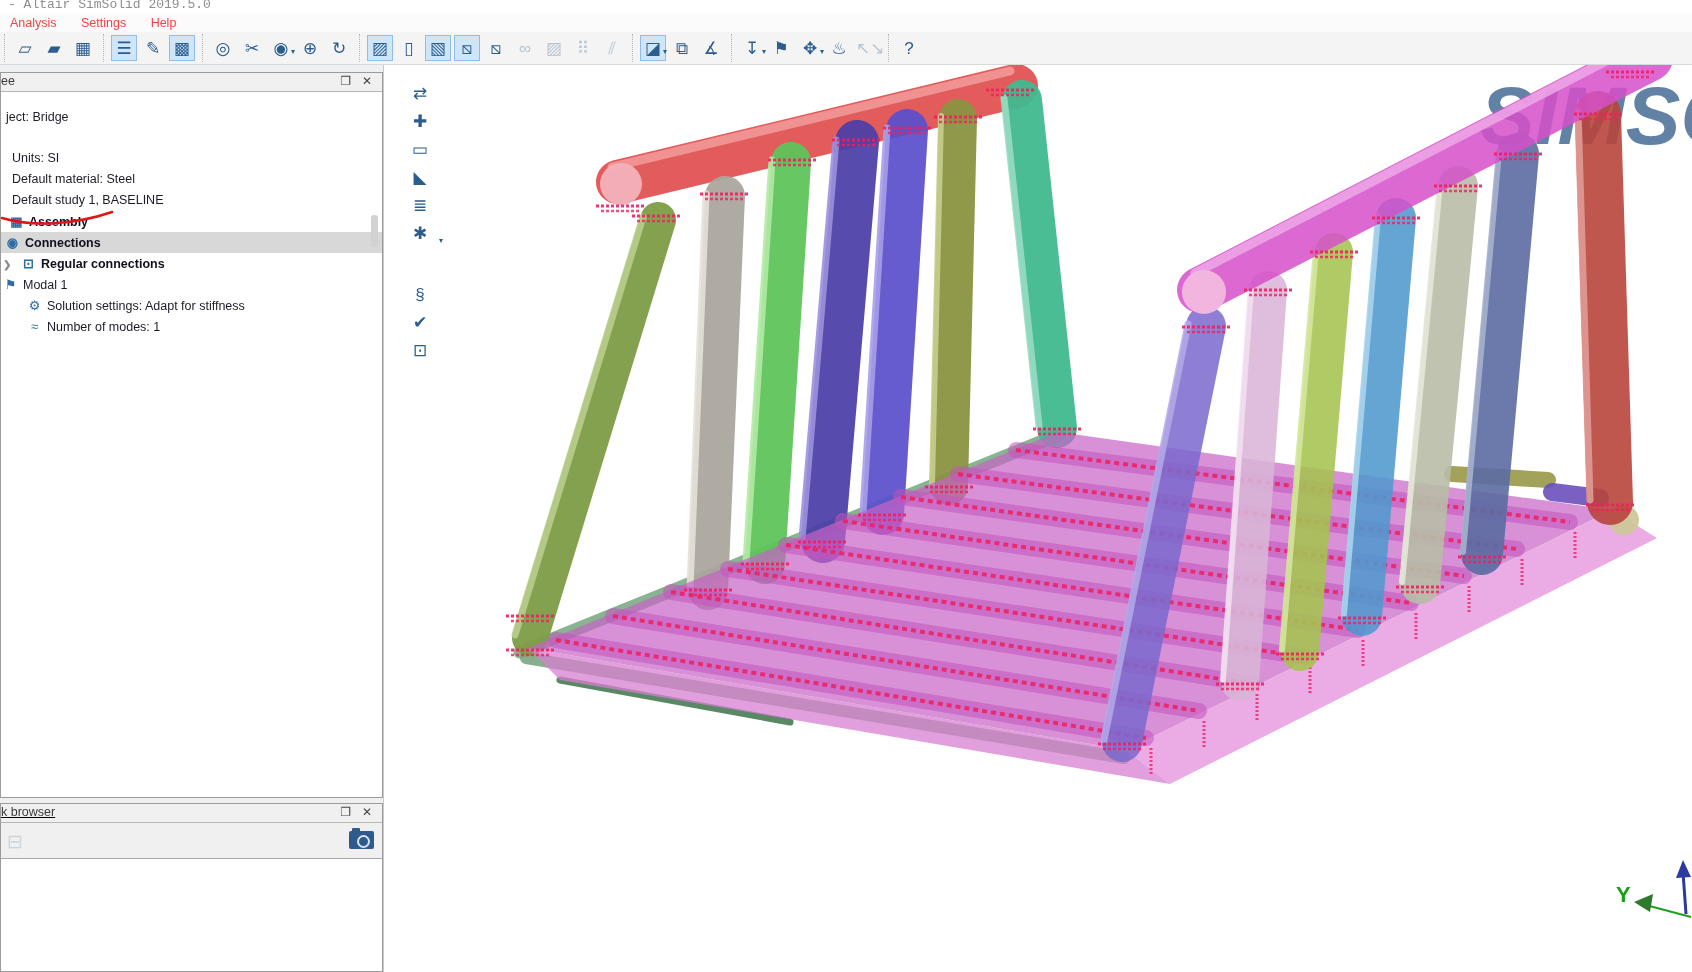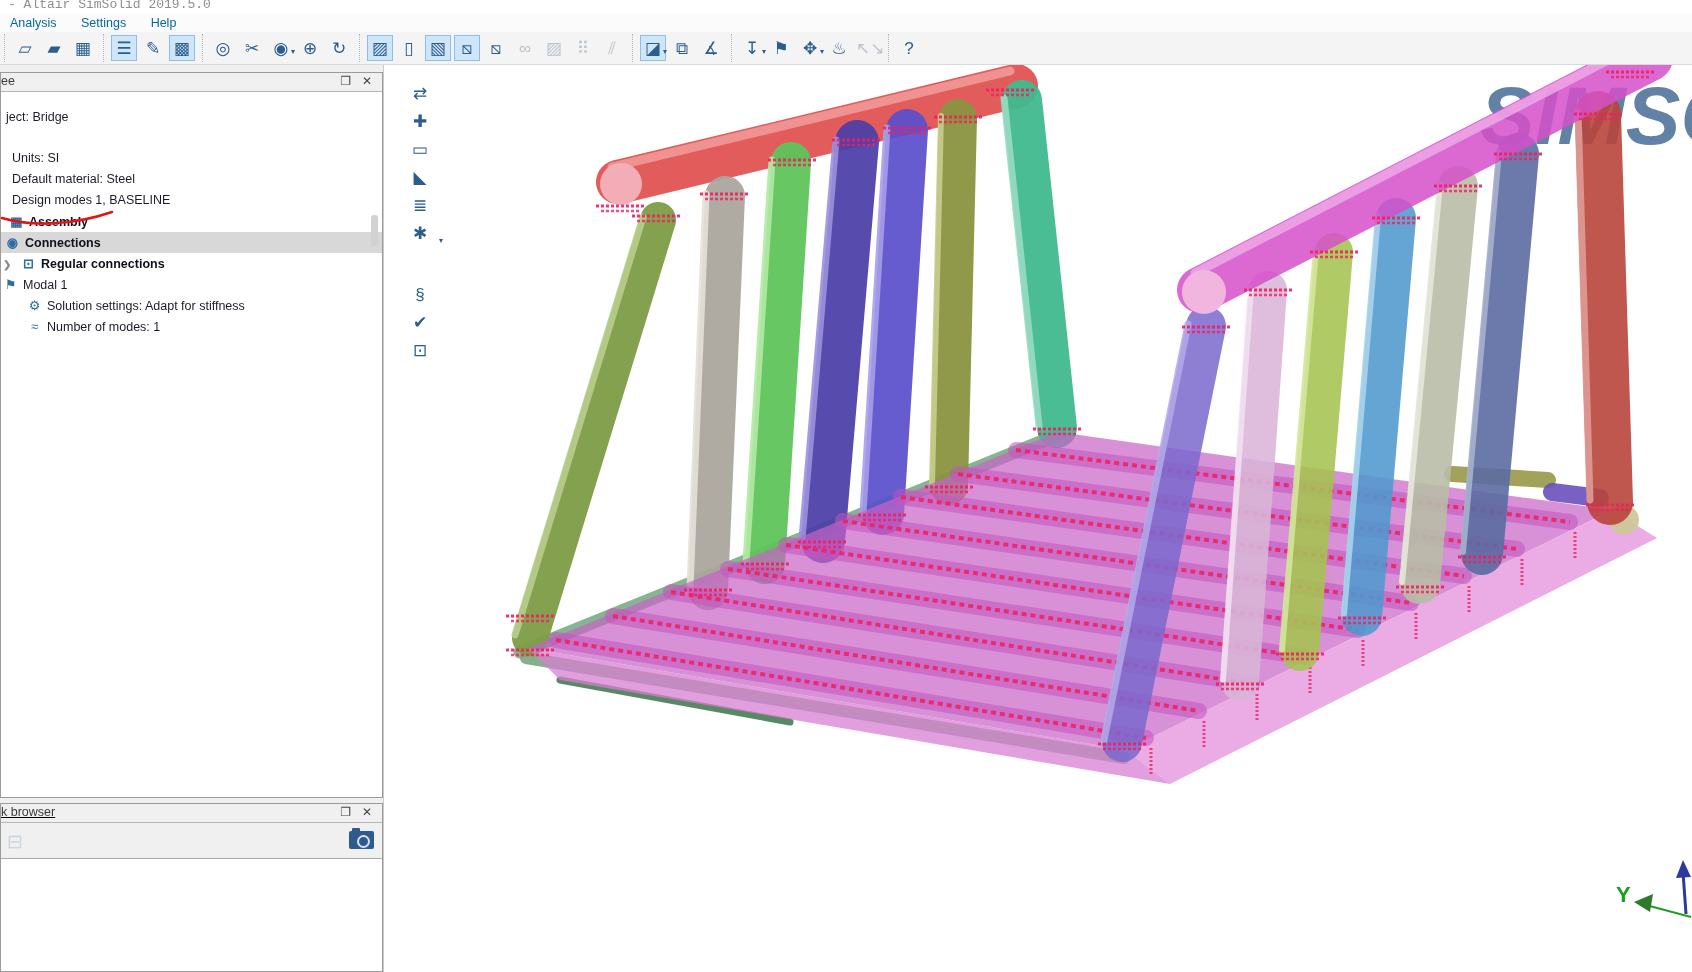--- a/index.html
+++ b/index.html
@@ -3,21 +3,21 @@
 <meta charset="utf-8">
 <style>
   * { margin:0; padding:0; box-sizing:border-box; }
   html,body { width:1692px; height:972px; overflow:hidden; background:#ffffff;
     font-family:"Liberation Sans", sans-serif; }
 
   
   .titlebar { position:absolute; left:0; top:0; width:100%; height:13px; background:#ffffff; z-index:5;font-family:Liberation Mono, monospace; }
   .titlebar .t { position:absolute; left:8px; top:-3px; font-size:13px; color:#8e8e8e; }
   .menubar { position:absolute; left:0; top:13px; width:100%; height:19px; background:#fbfbfb; z-index:5; }
-  .menubar span { display:inline-block; padding:2px 10px 0 10px; font-size:12.5px; color:#0369a1; }
+  .menubar span { display:inline-block; padding:2px 10px 0 10px; font-size:12.5px; color:#ef4444; }
   .toolbar { position:absolute; left:0; top:32px; width:100%; height:33px; background:#f4f4f4;
     border-bottom:1px solid #d9d9d9; z-index:5; display:flex; align-items:center; }
   .tb-group { display:flex; align-items:center; gap:3px; padding:0 7px; border-left:1px dotted #b5b5b5; height:28px; }
   .tb-group:first-child { border-left:1px dotted #b5b5b5; margin-left:4px; }
   .tb-btn { position:relative; display:inline-block; width:26px; height:26px; line-height:25px; text-align:center;
     font-size:17px; color:#2b5d8f; border:1px solid transparent; cursor:default; }
   .tb-btn.active { background:#cfe5f8; border:1px solid #8fbce9; }
   .tb-btn.disabled { color:#b9c4cf; }
   .tb-btn .dd { position:absolute; right:-2px; bottom:-4px; font-size:8px; color:#2b5d8f; }
 
@@ -269,21 +269,21 @@
     <span>ee</span>
     <span class="pbtns">
       <span class="pbtn">❐</span>
       <span class="pbtn">✕</span>
     </span>
   </div>
   <div class="tree-body" id="tree-body">
       <div class="tree-row" style="padding-left: 2px;"><span class="tlabel">ject: Bridge</span></div>
       <div class="tree-row" style="padding-left: 8px; margin-top: 20px;"><span class="tlabel">Units: SI</span></div>
       <div class="tree-row" style="padding-left: 8px;"><span class="tlabel">Default material: Steel</span></div>
-      <div class="tree-row" style="padding-left: 8px;"><span class="tlabel">Design modes 1, BASELINE</span></div>
+      <div class="tree-row" style="padding-left: 8px;"><span class="tlabel">Default study 1, BASELINE</span></div>
       <div class="tree-row bold" style="padding-left: 6px;"><span class="ticon">▦</span><span class="tlabel">Assembly</span></div>
       <div class="tree-row selected bold" style="padding-left: 2px;"><span class="ticon">◉</span><span class="tlabel">Connections</span></div>
       <div class="tree-row bold" style="padding-left: 2px;"><span class="chev">❯</span><span class="ticon">⊡</span><span class="tlabel">Regular connections</span></div>
       <div class="tree-row" style="padding-left: 0px;"><span class="ticon">⚑</span><span class="tlabel">Modal 1</span></div>
       <div class="tree-row" style="padding-left: 24px;"><span class="ticon">⚙</span><span class="tlabel">Solution settings: Adapt for stiffness</span></div>
       <div class="tree-row" style="padding-left: 24px;"><span class="ticon">≈</span><span class="tlabel">Number of modes: 1</span></div>
     </div>
 </div>
 
 <div class="panel" id="bm-panel">

